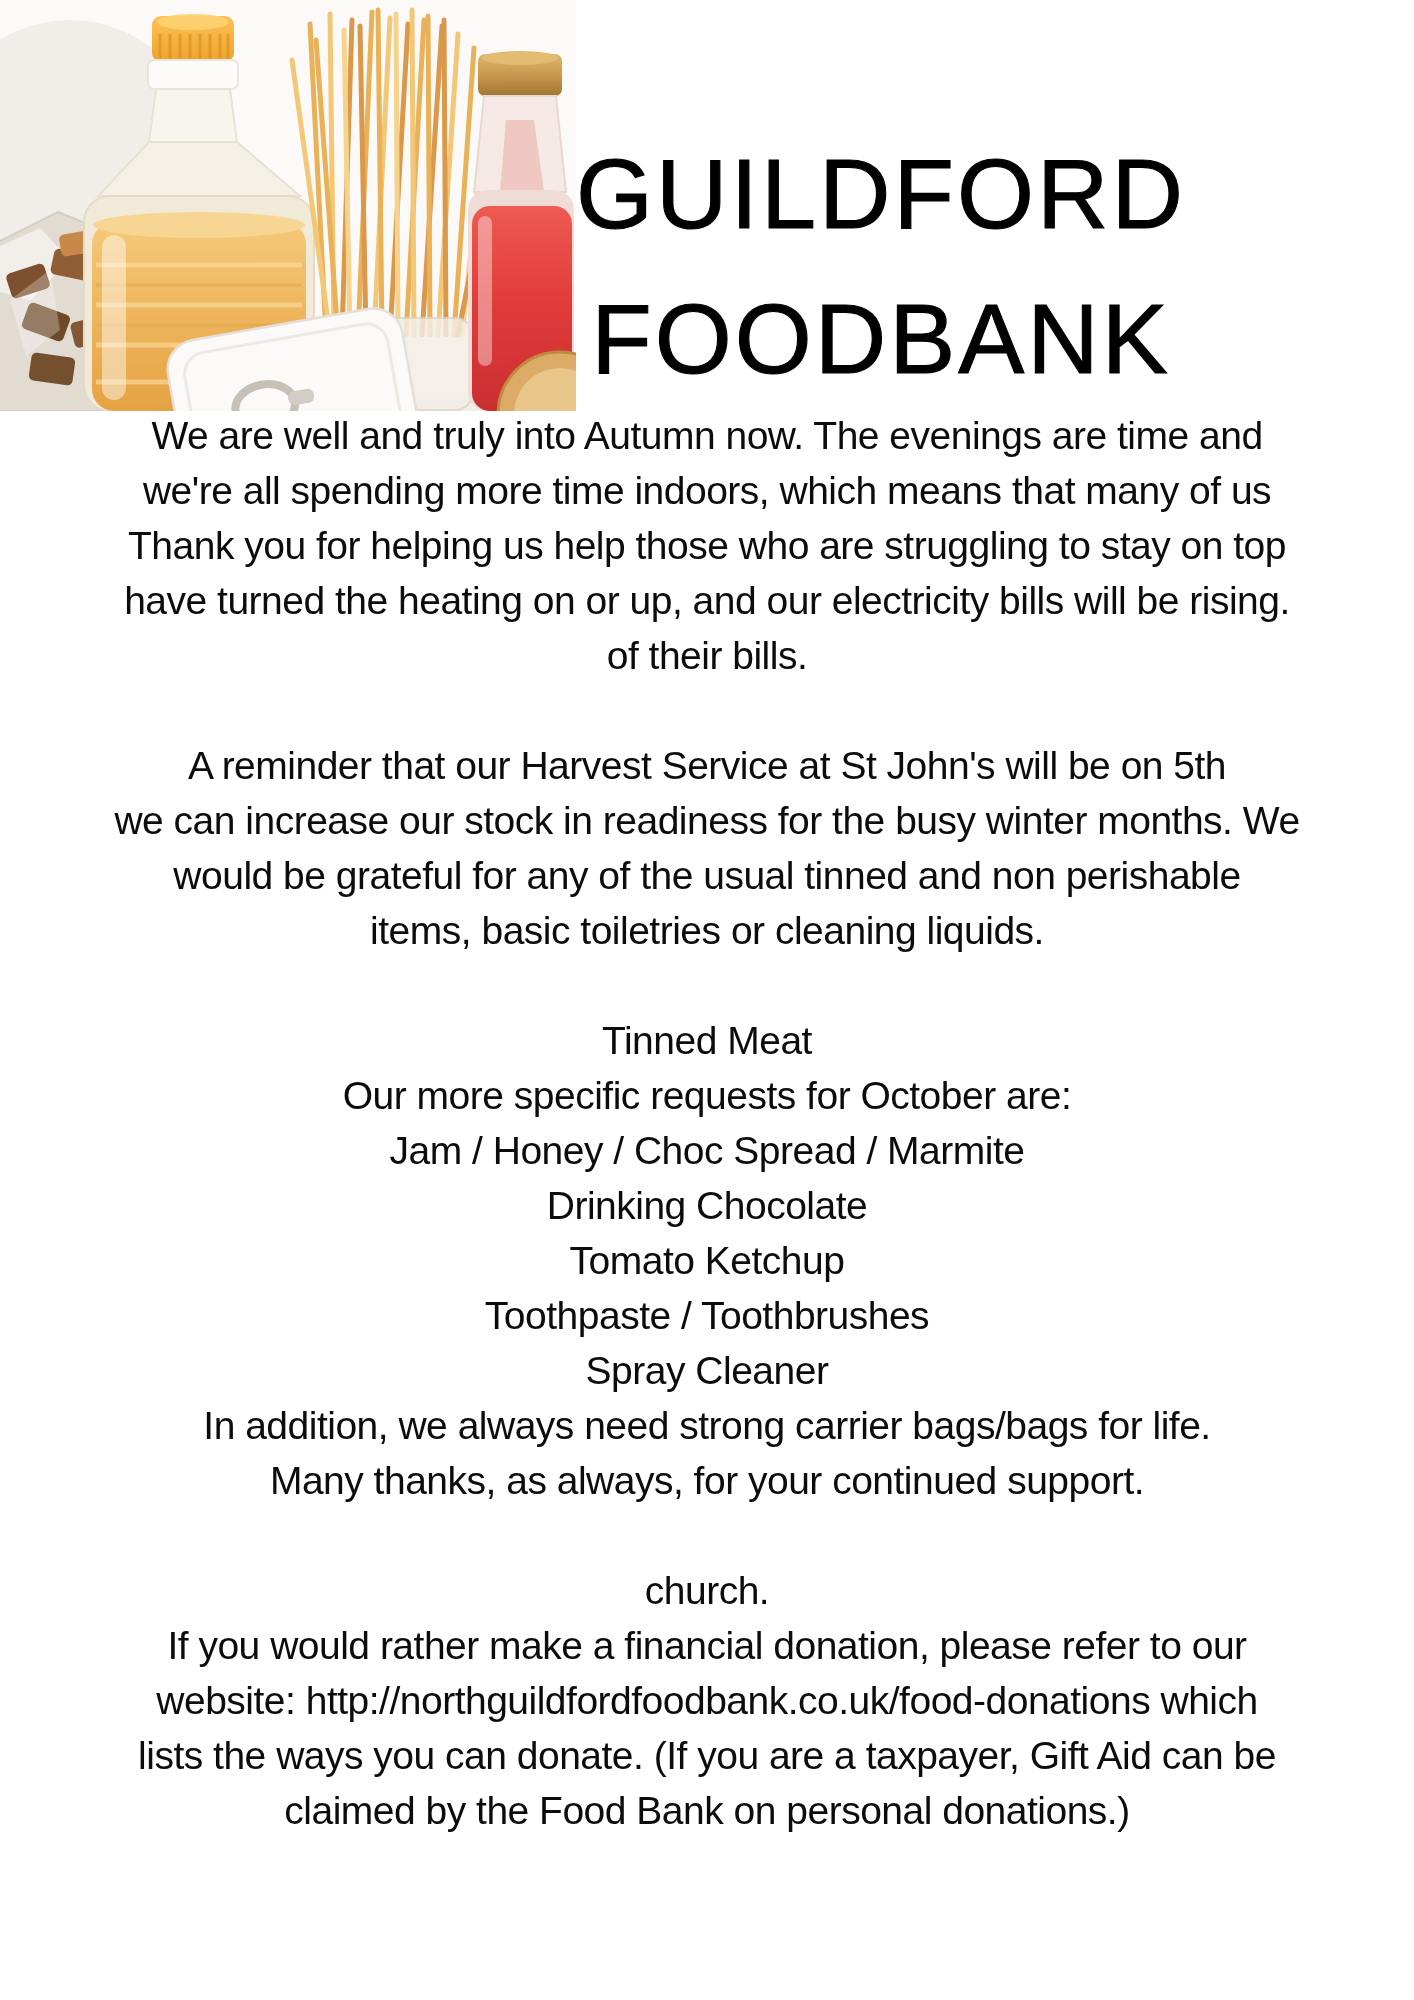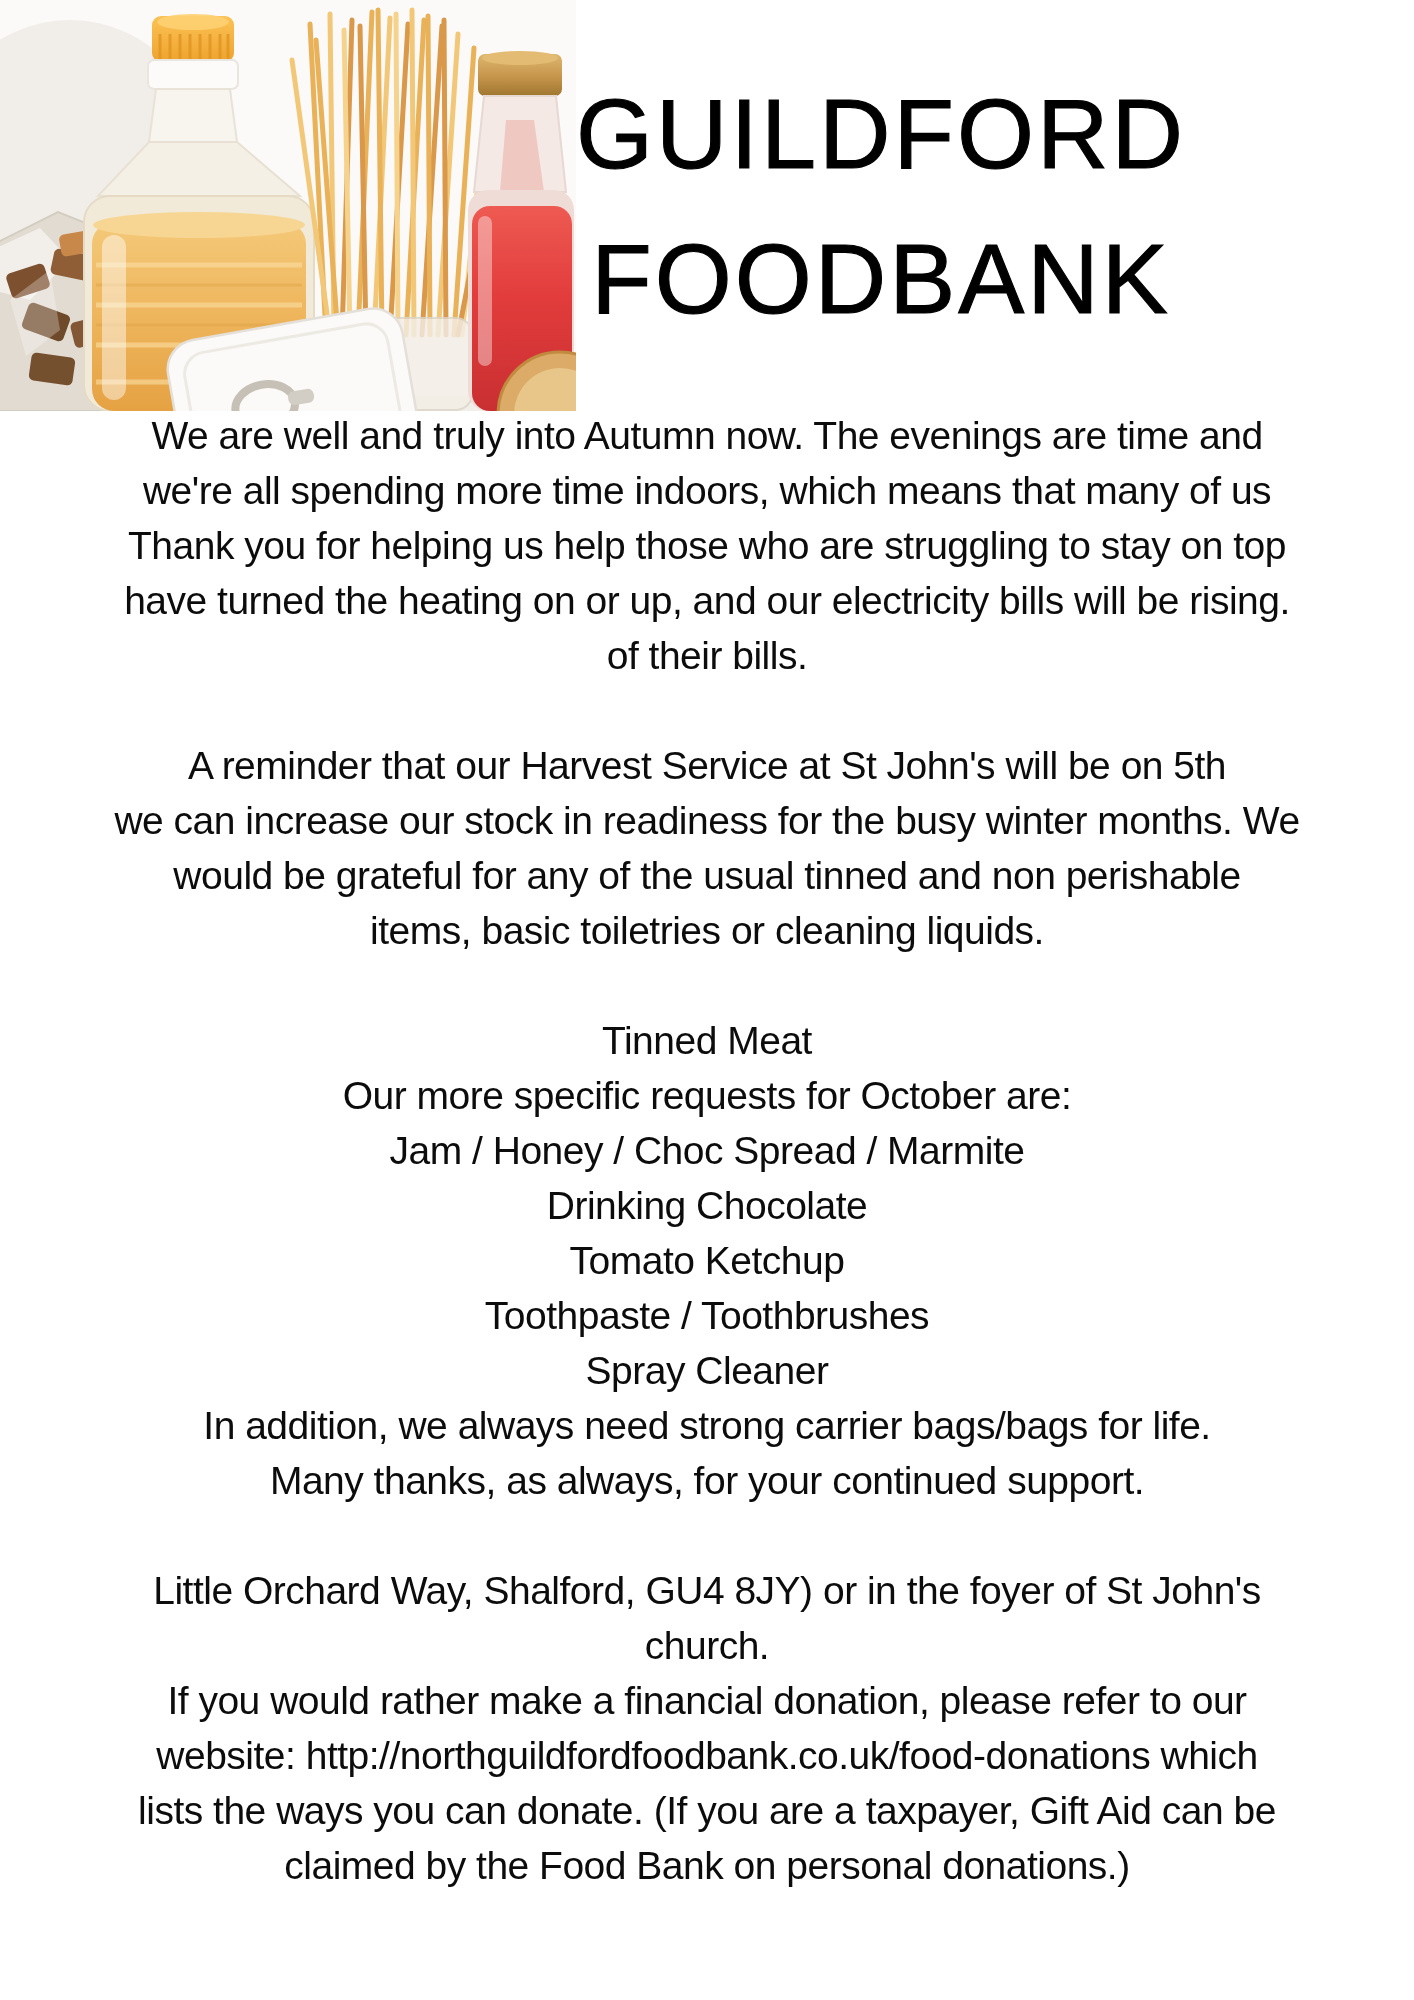--- a/index.html
+++ b/index.html
@@ -3,21 +3,21 @@
 <meta charset="utf-8">
 <style>
   html, body { margin: 0; padding: 0; }
   body {
     width: 1414px; height: 2000px;
     background: #ffffff;
     overflow: hidden;
     font-family: "Liberation Sans", sans-serif;
     color: #0c0c0c;
   }
-  .header { display: flex; height: 411px; width: 1176px; }
+  .header { display: flex; height: 411px; width: 1176px; align-items: flex-end; }
   .photo-wrap { flex: 0 0 576px; width: 576px; height: 411px; overflow: hidden; }
   .photo-wrap svg { display: block; }
   .title-col {
     flex: 1;
     display: flex; flex-direction: column;
     justify-content: center; align-items: center;
     padding-right: 55px; box-sizing: border-box;
   }
   .title-line {
     font-size: 99px; line-height: 145px;
@@ -198,20 +198,19 @@
     <div class="bline">Jam / Honey / Choc Spread / Marmite</div>
     <div class="bline">Drinking Chocolate</div>
     <div class="bline">Tomato Ketchup</div>
     <div class="bline">Toothpaste / Toothbrushes</div>
     <div class="bline">Spray Cleaner</div>
     <div class="bline">In addition, we always need strong carrier bags/bags for life.</div>
     <div class="bline">Many thanks, as always, for your continued support.</div>
   </div>
 
   <div class="para">
-    <div class="bline">Little Orchard Way, Shalford, GU4 8JY) or in the foyer of St John's</div>
     <div class="bline">church.</div>
     <div class="bline">If you would rather make a financial donation, please refer to our</div>
     <div class="bline">website: http://northguildfordfoodbank.co.uk/food-donations which</div>
     <div class="bline">lists the ways you can donate. (If you are a taxpayer, Gift Aid can be</div>
     <div class="bline">claimed by the Food Bank on personal donations.)</div>
   </div>
 </div>
 
 </body></html>

